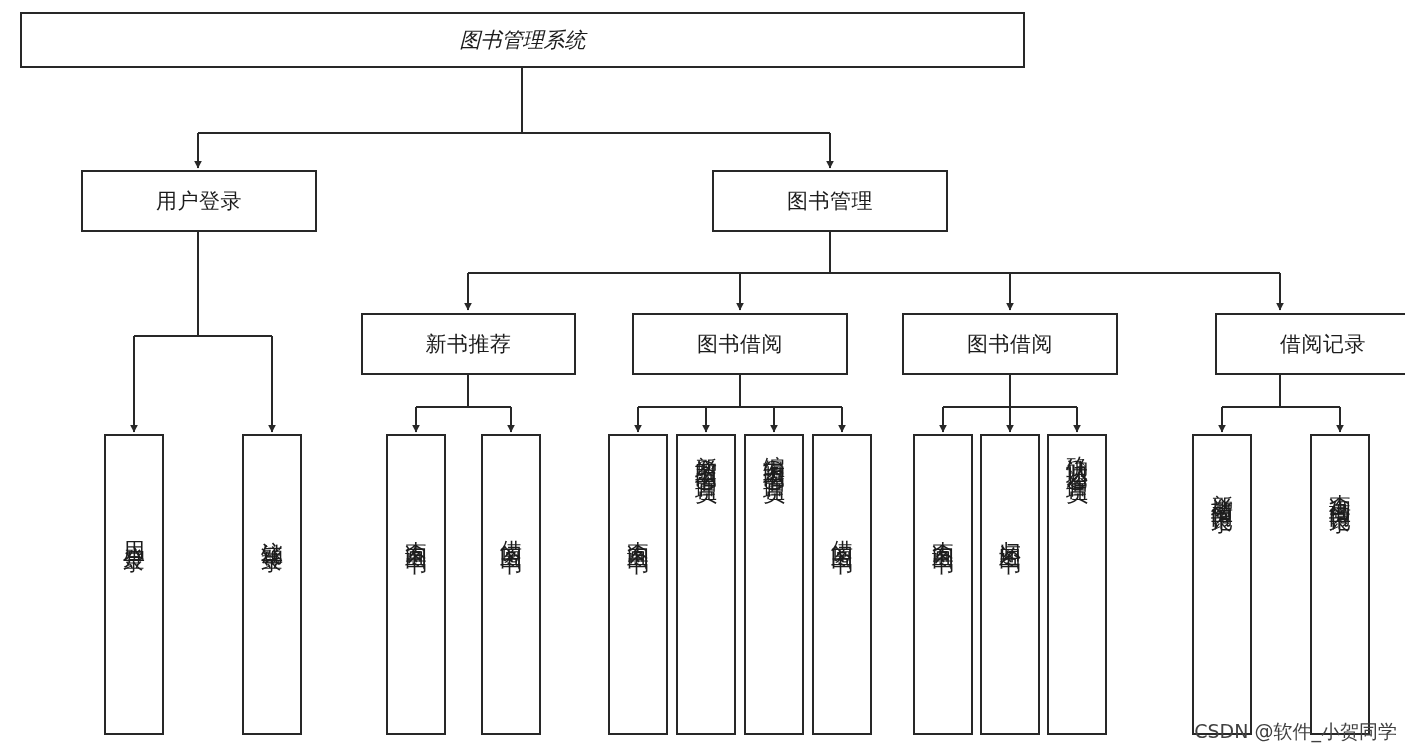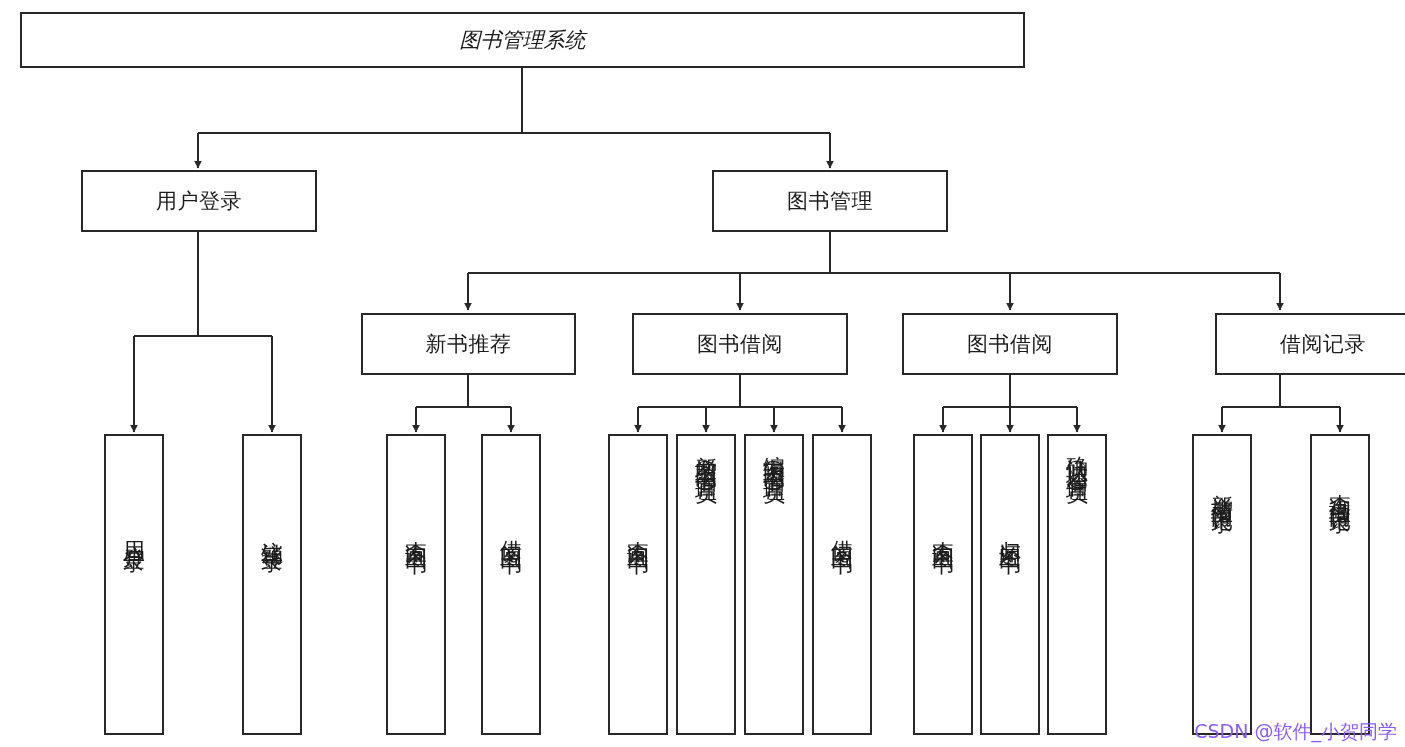--- a/index.html
+++ b/index.html
@@ -67,21 +67,21 @@
     margin-top: 38px;
   }
   .node.v.pad2 .node-label {
     margin-top: 85px;
   }
   .watermark {
     position: absolute;
     right: 8px;
     bottom: 2px;
     font-size: 19px;
-    color: #8b5cf6;
+    color: #404040;
     z-index: 5;
     white-space: nowrap;
     pointer-events: none;
   }
 </style>
 </head>
 <body>
 
 <div id="diagram-root">
 

